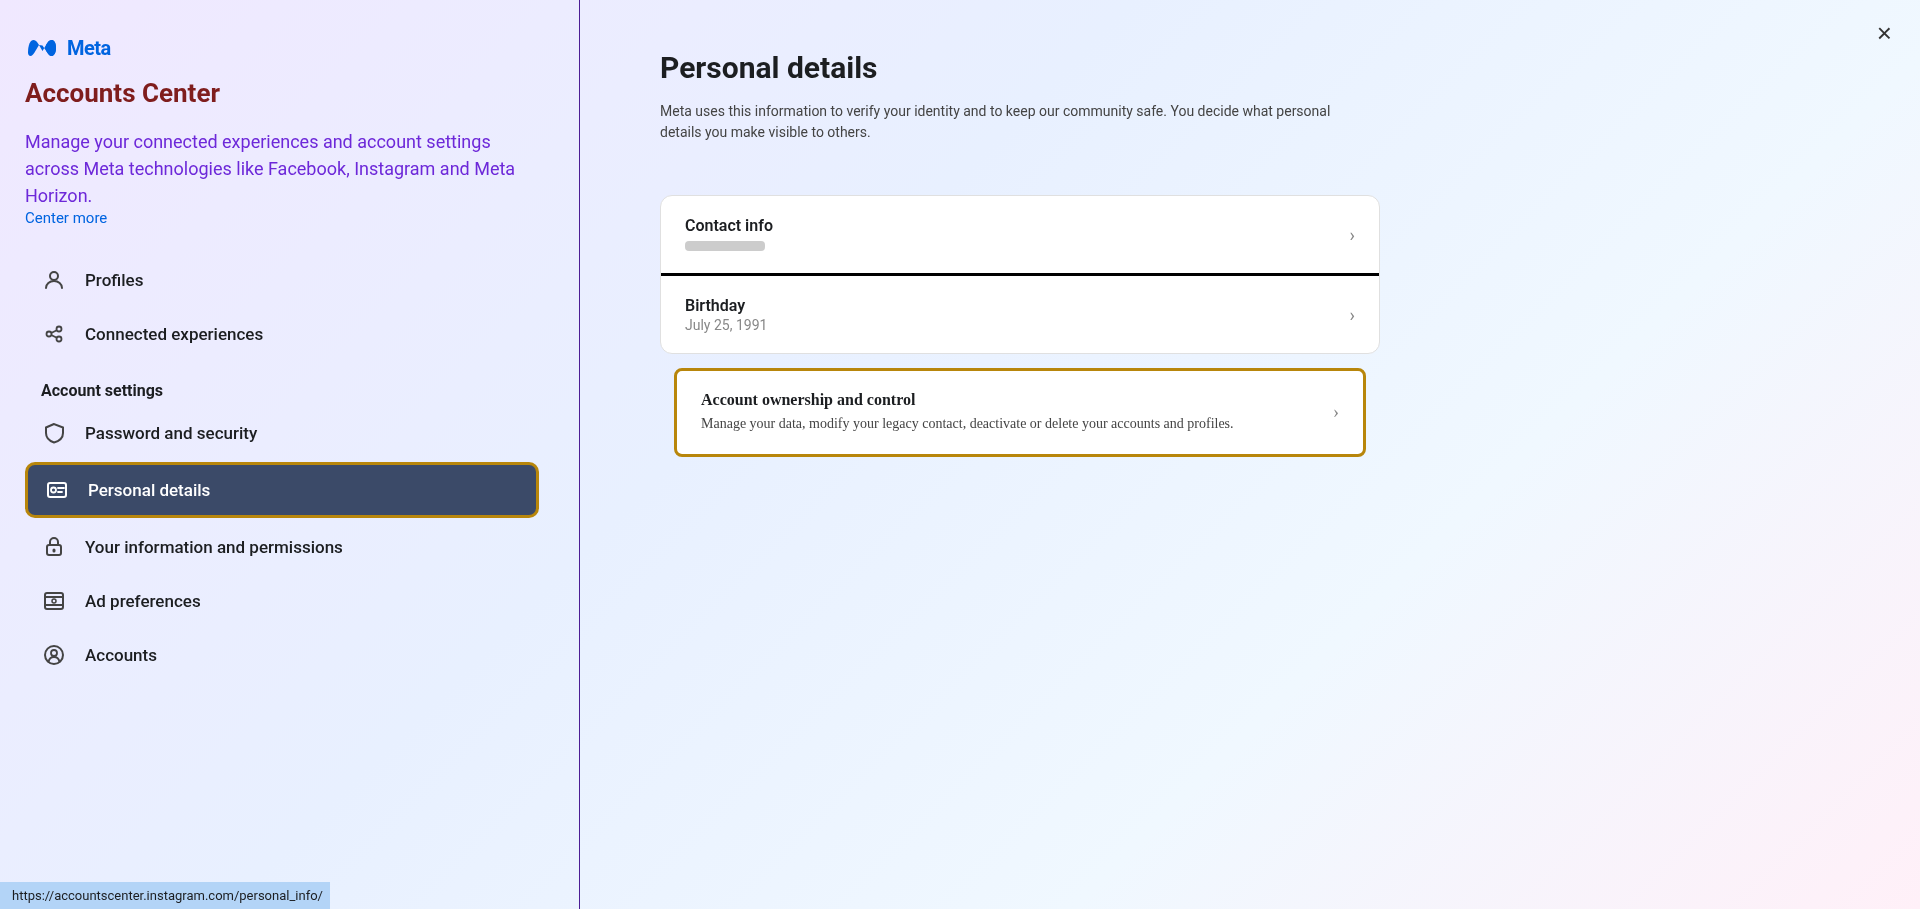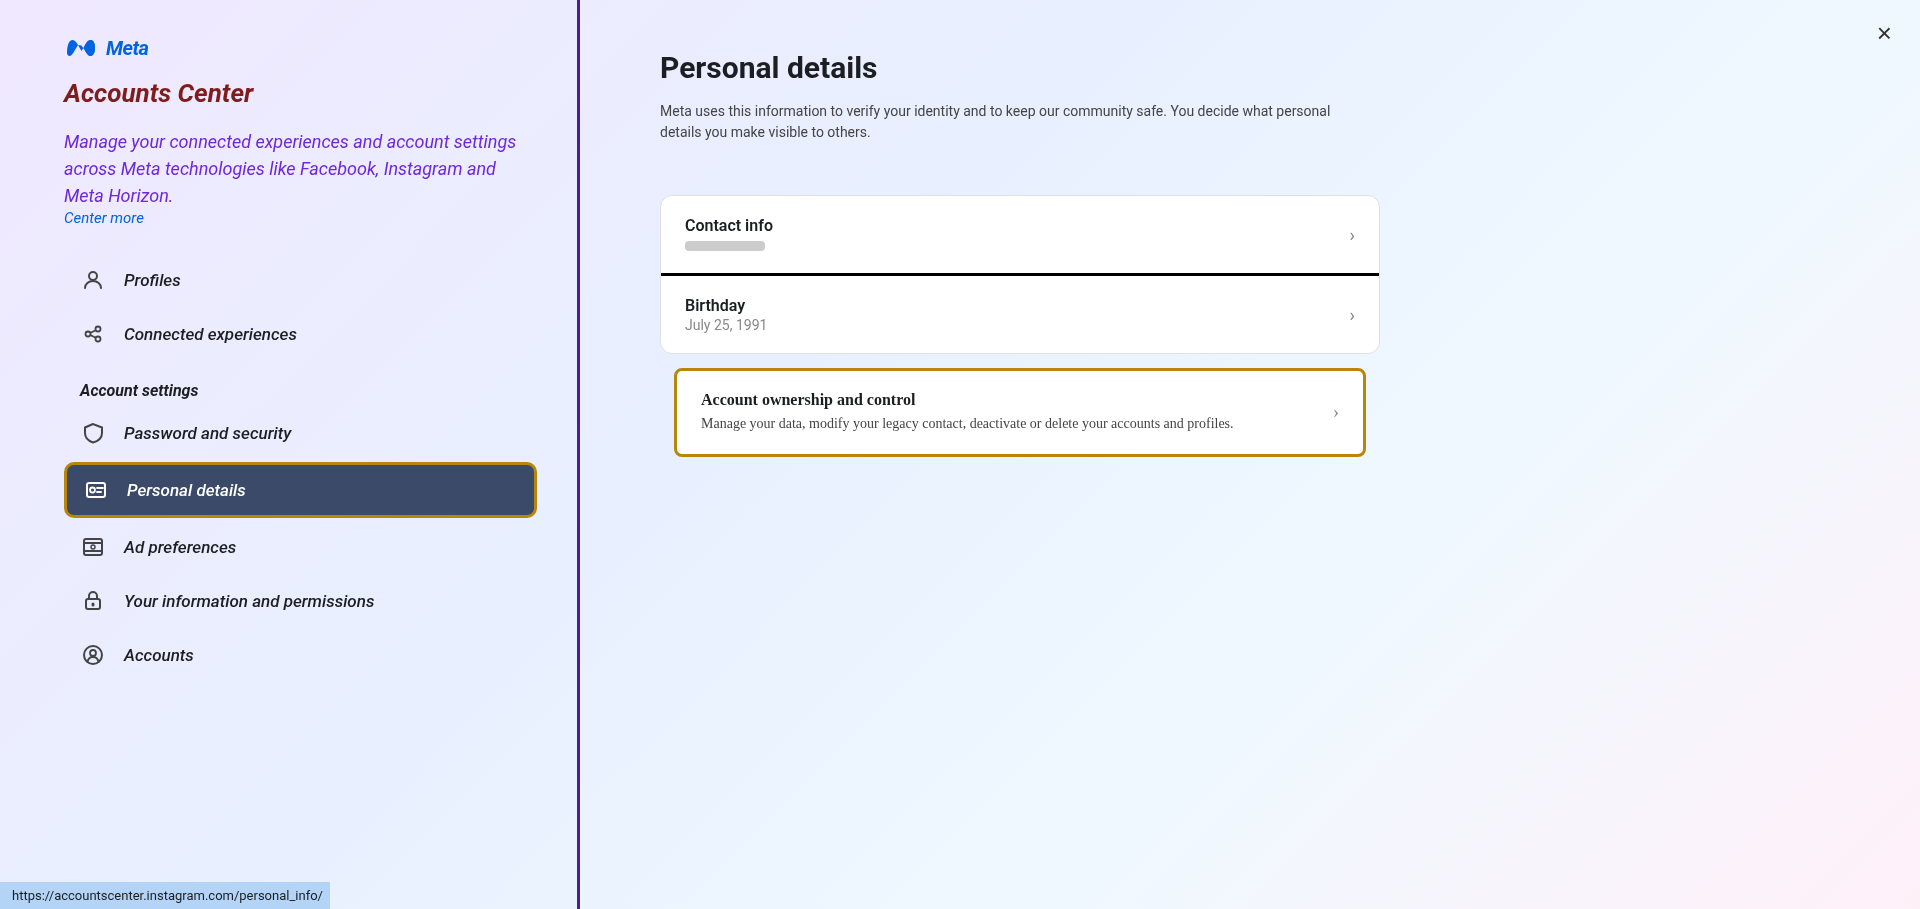--- a/index.html
+++ b/index.html
@@ -29,27 +29,26 @@
     .layout {
       display: flex;
       width: 100%;
       min-height: 100vh;
     }
 
     
     .sidebar {
       width: 580px;
       min-width: 580px;
-      padding: 36px 40px 36px 64px;
-      border-right: 3px solid #4c1d95;
+      padding: 36px 40px 36px 25px;
+      border-right: 1px solid #4c1d95;
       background: transparent;
       display: flex;
       flex-direction: column;
       gap: 0;
-      font-style: italic;
     }
 
     .meta-logo {
       display: flex;
       align-items: center;
       gap: 6px;
       margin-bottom: 18px;
     }
 
     .meta-logo-icon {
@@ -297,37 +296,37 @@
             <line x1="13" y1="10" x2="19" y2="10" stroke="#fff" stroke-width="1.8" stroke-linecap="round"></line>
             <line x1="13" y1="14" x2="17" y2="14" stroke="#fff" stroke-width="1.8" stroke-linecap="round"></line>
           </svg>
         </span>
         <span>Personal details</span>
       </div>
 
       <div class="nav-item">
         <span class="nav-icon">
           <svg width="24" height="24" viewBox="0 0 24 24" fill="none">
+            <rect x="5" y="10" width="14" height="10" rx="2" stroke="#444" stroke-width="2"></rect>
+            <path d="M8 10V7a4 4 0 0 1 8 0v3" stroke="#444" stroke-width="2"></path>
+            <rect x="10.5" y="13.5" width="3" height="4" rx="1.5" fill="#444"></rect>
+          </svg>
+        </span>
+        <span>Your information and permissions</span>
+      </div>
+
+      <div class="nav-item">
+        <span class="nav-icon">
+          <svg width="24" height="24" viewBox="0 0 24 24" fill="none">
             <path d="M3 8h18M3 16h18" stroke="#444" stroke-width="2" stroke-linecap="round"></path>
             <path d="M5 4h14a2 2 0 0 1 2 2v12a2 2 0 0 1-2 2H5a2 2 0 0 1-2-2V6a2 2 0 0 1 2-2Z" stroke="#444" stroke-width="2"></path>
             <circle cx="12" cy="12" r="2" stroke="#444" stroke-width="1.5"></circle>
           </svg>
         </span>
         <span>Ad preferences</span>
-      </div>
-
-      <div class="nav-item">
-        <span class="nav-icon">
-          <svg width="24" height="24" viewBox="0 0 24 24" fill="none">
-            <rect x="5" y="10" width="14" height="10" rx="2" stroke="#444" stroke-width="2"></rect>
-            <path d="M8 10V7a4 4 0 0 1 8 0v3" stroke="#444" stroke-width="2"></path>
-            <rect x="10.5" y="13.5" width="3" height="4" rx="1.5" fill="#444"></rect>
-          </svg>
-        </span>
-        <span>Your information and permissions</span>
       </div>
 
       <div class="nav-item">
         <span class="nav-icon">
           <svg width="24" height="24" viewBox="0 0 24 24" fill="none">
             <circle cx="12" cy="12" r="9" stroke="#444" stroke-width="2"></circle>
             <circle cx="12" cy="10" r="3" stroke="#444" stroke-width="1.8"></circle>
             <path d="M6.5 19c.5-3 2.5-5 5.5-5s5 2 5.5 5" stroke="#444" stroke-width="1.8" stroke-linecap="round"></path>
           </svg>
         </span>

